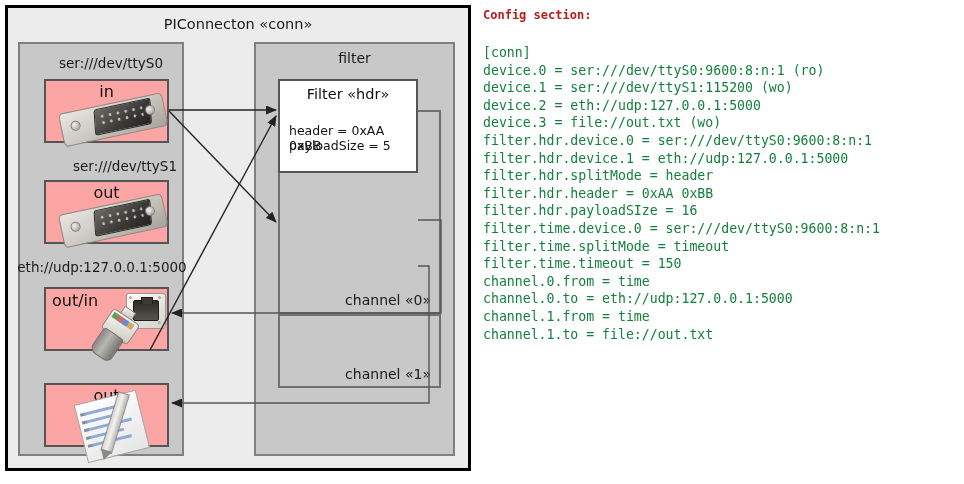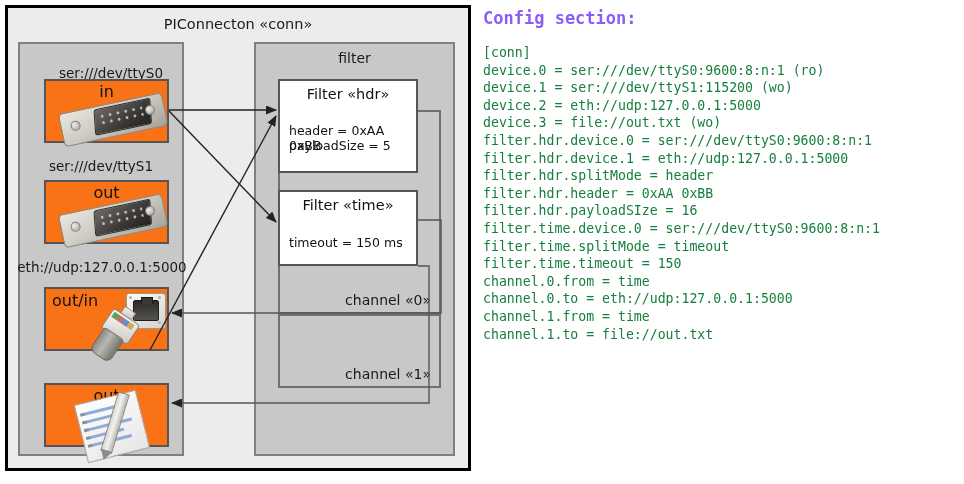--- a/index.html
+++ b/index.html
@@ -23,21 +23,21 @@
     position:absolute;background:#c8c8c8;border:2px solid #808080;
     box-sizing:border-box;
   }
   .panel-title{
     position:absolute;left:0;top:6px;width:100%;text-align:center;
     font-size:14px;color:#1a1a1a;
   }
 
   
   .devbox{
-    position:absolute;background:#f97316;border:2px solid #555555;
+    position:absolute;background:#fca5a5;border:2px solid #555555;
     box-sizing:border-box;
   }
   .dev-caption{
     position:absolute;width:100%;text-align:center;
     font-size:13.5px;color:#1a1a1a;
   }
   .dev-dir{
     position:absolute;font-size:16px;color:#111111;line-height:1;
   }
   .dev-dir.center{left:0;width:100%;text-align:center;}
@@ -67,21 +67,21 @@
   }
 
   
   #wires{position:absolute;left:0;top:0;width:964px;height:484px;
          pointer-events:none;}
 
   
   .cfg-heading{
     position:absolute;left:483px;top:8px;
     font-family:"DejaVu Sans Mono","Liberation Mono",monospace;
-    font-size:17px;font-weight:bold;color:#8b5cf6;
+    font-size:12px;font-weight:bold;color:#b91c1c;
   }
   .cfg-body{
     position:absolute;left:483px;top:44px;
     font-family:"DejaVu Sans Mono","Liberation Mono",monospace;
     font-size:13.2px;line-height:17.6px;color:#15803d;white-space:pre;
   }
 
   
   .icon-serial{
     position:absolute;width:104px;height:44px;
@@ -196,33 +196,33 @@
 
 <div id="root">
 
   <div class="outer-frame">
     <div class="outer-title">PIConnecton «conn»</div>
   </div>
 
   <div class="panel" style="left:18px;top:42px;width:166px;height:414px;">
   </div>
 
-  <div class="dev-caption" style="left:18px;top:65px;width:186px;">ser:///dev/ttyS0</div>
+  <div class="dev-caption" style="left:18px;top:55px;width:186px;">ser:///dev/ttyS0</div>
   <div class="devbox" style="left:44px;top:79px;width:125px;height:64px;">
     <div class="dev-dir center" style="top:3px;">in</div>
     <div class="icon-serial" style="left:14px;top:16px;">
       <div class="shell"></div>
         <div class="dsub"></div>
         <div class="pins"></div>
       <div class="screw-l"></div>
         <div class="screw-r"></div>
     </div>
   </div>
 
-  <div class="dev-caption" style="left:18px;top:158px;width:166px;">ser:///dev/ttyS1</div>
+  <div class="dev-caption" style="left:18px;top:158px;width:166px;padding-left:24px;">ser:///dev/ttyS1</div>
   <div class="devbox" style="left:44px;top:180px;width:125px;height:64px;">
     <div class="dev-dir center" style="top:3px;">out</div>
     <div class="icon-serial" style="left:14px;top:16px;">
       <div class="shell"></div>
         <div class="dsub"></div>
         <div class="pins"></div>
       <div class="screw-l"></div>
         <div class="screw-r"></div>
     </div>
   </div>
@@ -274,24 +274,20 @@
   <div class="chanbox" style="left:278px;top:314px;width:163px;height:74px;">
     <div class="chan-label">channel «1»</div>
   </div>
 
   <div class="filterbox" style="left:278px;top:79px;width:140px;height:94px;">
     <div class="filter-title">Filter «hdr»</div>
     <div class="filter-attrs" style="top:30px;">header = 0xAA 0xBB</div>
     <div class="filter-attrs" style="top:45px;">payloadSize = 5</div>
   </div>
 
-  <div class="filterbox" style="left:278px;top:190px;width:140px;height:76px;">
-    <div class="filter-title">Filter «time»</div>
-    <div class="filter-attrs" style="top:31px;">timeout = 150 ms</div>
-  </div>
 
   <svg id="wires" viewBox="0 0 964 484">
     <defs>
       <marker id="ah" markerWidth="11" markerHeight="9" refX="10" refY="4.5" orient="auto" markerUnits="userSpaceOnUse">
         <path d="M0,0 L11,4.5 L0,9 z" fill="#222222"></path>
       </marker>
     </defs>
 
     <path d="M169,110 L276,110" stroke="#222222" stroke-width="1.4" fill="none" marker-end="url(#ah)"></path>
 

